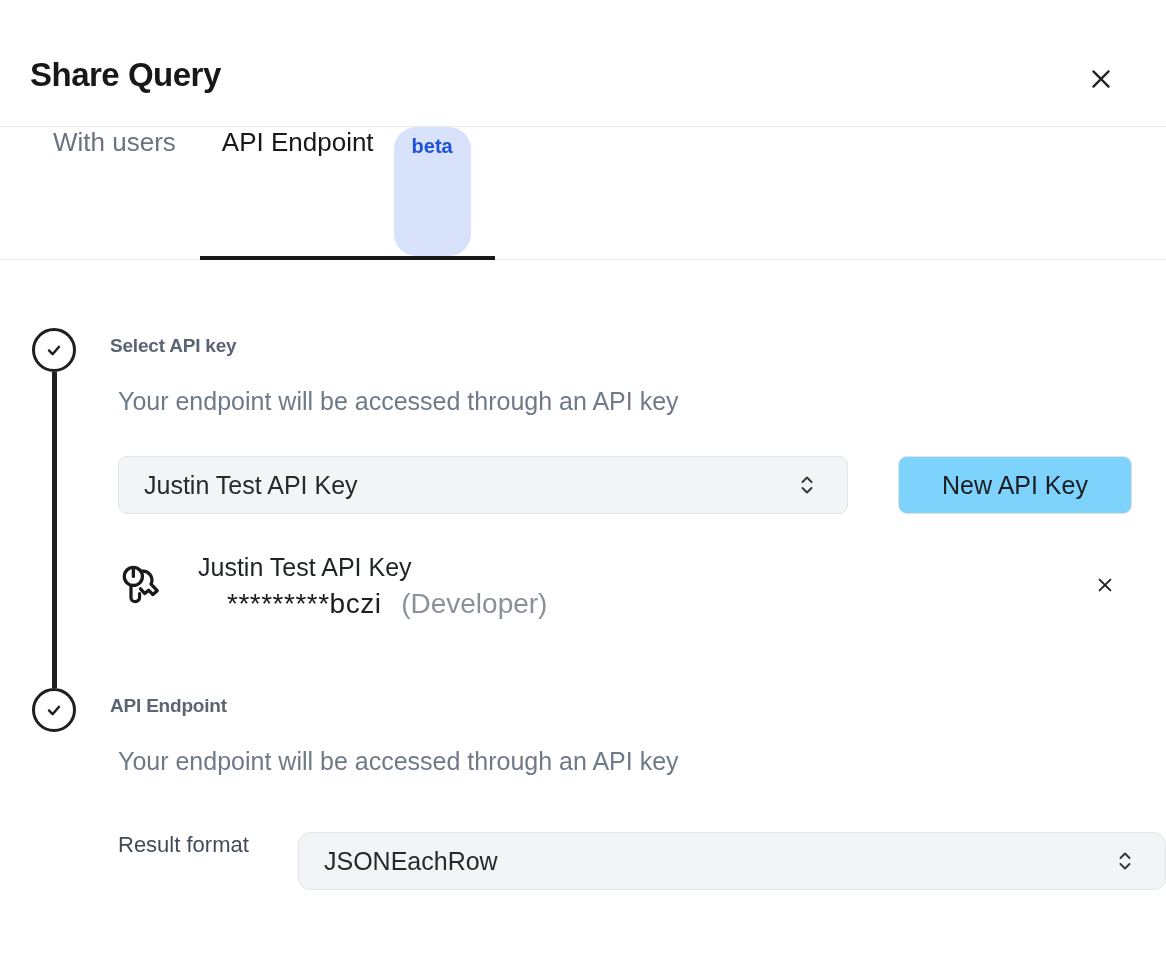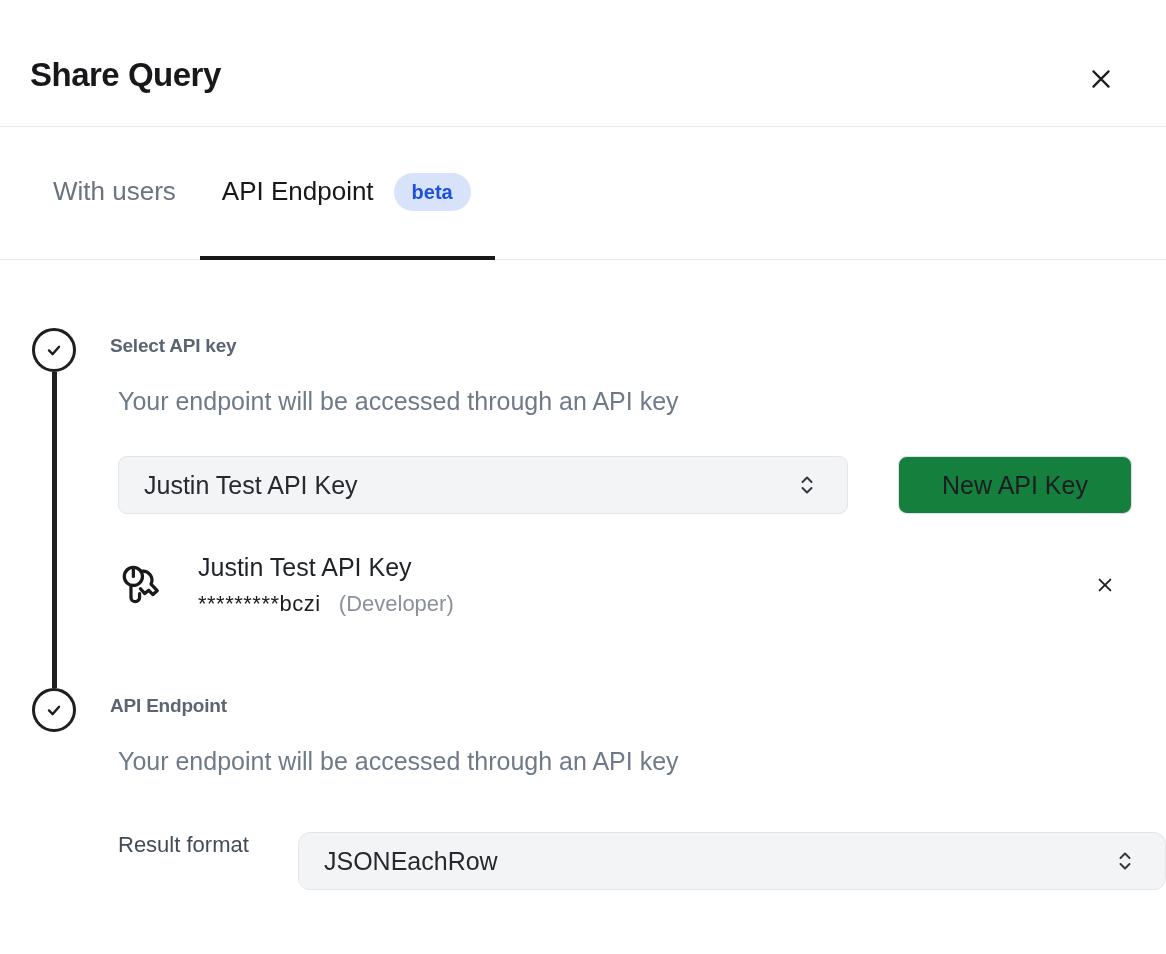--- a/index.html
+++ b/index.html
@@ -36,21 +36,20 @@
   
   .tabs {
     height: 133px;
     display: flex;
     align-items: stretch;
     padding-left: 53px;
     border-bottom: 1px solid #e7e8ea;
   }
   .tab {
     display: flex;
-    align-items: center;
     font-size: 26px;
     color: #6b7280;
     cursor: pointer;
     border-bottom: 4px solid transparent;
     margin-bottom: -1px;
   }
   .tab + .tab { margin-left: 24px; }
   .tab.active {
     color: #18181b;
     border-bottom-color: #18181b;
@@ -128,41 +127,41 @@
     right: 28px;
     top: 50%;
     transform: translateY(-50%);
     display: flex;
   }
   .select-api-key { width: 730px; }
   .btn-secondary {
     margin-left: 50px;
     width: 234px;
     height: 58px;
-    background: #15803d;
+    background: #7dd3fc;
     border: 1px solid #dfe1e6;
     border-radius: 9px;
     font-size: 25px;
     color: #1b1d21;
     font-family: inherit;
     cursor: pointer;
   }
 
   
   .key-item {
     margin-top: 38px;
     margin-left: 8px;
     width: 1014px;
     display: flex;
     align-items: center;
   }
   .key-icon { width: 42px; height: 48px; margin-left: 2px; flex-shrink: 0; }
   .key-info { margin-left: 36px; flex: 1; }
   .key-name { font-size: 25px; color: #1f2227; line-height: 30px; }
-  .key-meta { margin-top: 8px; font-size: 22px; line-height: 28px; }
+  .key-meta { margin-top: 8px; font-size: 28px; line-height: 28px; margin-left: 29px; }
   .key-masked { color: #1b1d21; letter-spacing: 0.5px; }
   .key-role { color: #8b909a; margin-left: 12px; }
   .key-remove {
     width: 26px;
     height: 26px;
     margin-right: 14px;
     display: flex;
     align-items: center;
     justify-content: center;
     background: none;

